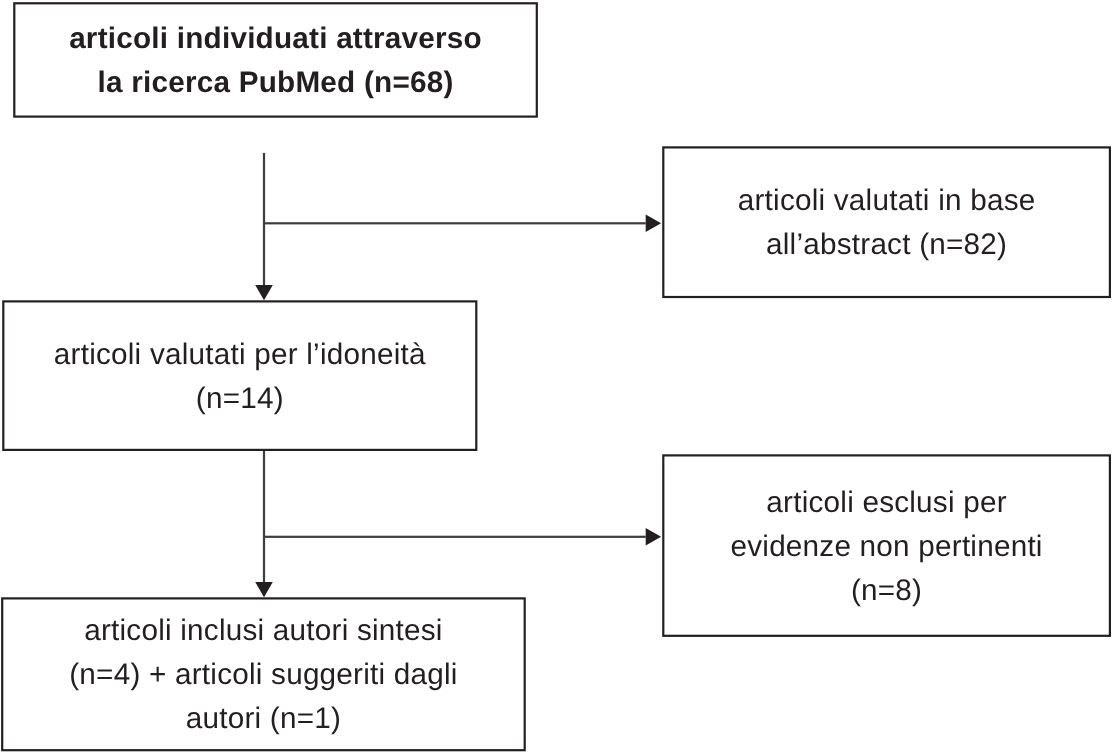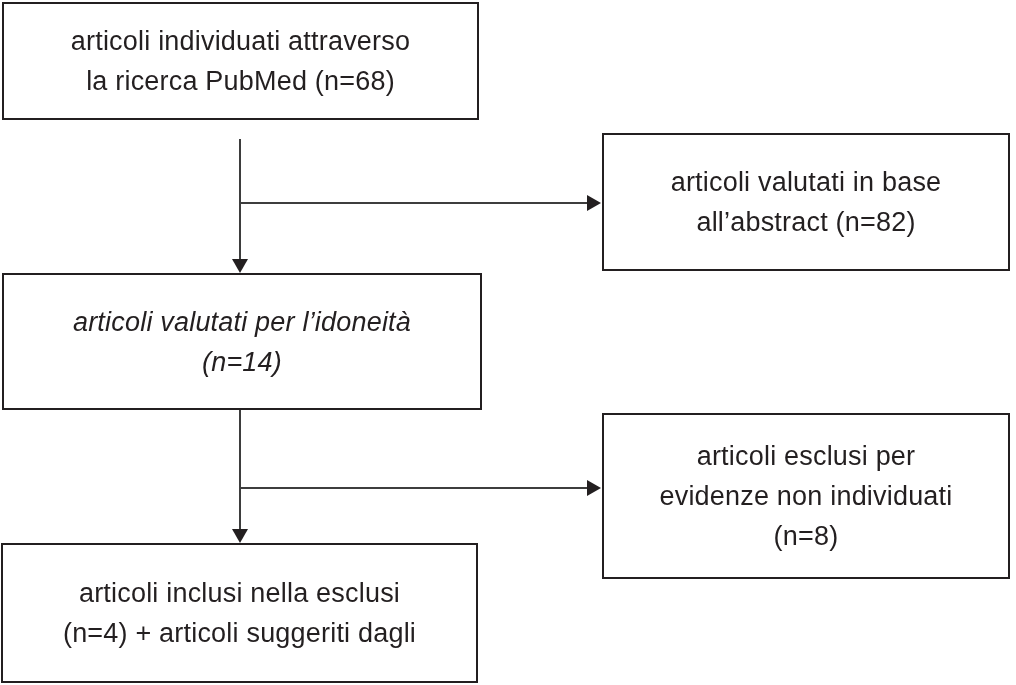--- a/index.html
+++ b/index.html
@@ -28,23 +28,23 @@
     text-align: center;
     font-size: 27px;
     line-height: 40px;
     letter-spacing: 0.2px;
   }
   .flow-box .line {
     display: block;
     white-space: nowrap;
   }
   
-  #box-identified        { left: 2px;   top: 2px;   width: 477px; height: 118px; }
+  #box-identified        { left: 12px;   top: 2px;   width: 477px; height: 105px; font-weight: bold; }
   #box-excluded-abstract { left: 602px; top: 133px; width: 408px; height: 138px; }
-  #box-assessed          { left: 2px;   top: 273px; width: 480px; height: 137px; font-style: italic; }
+  #box-assessed          { left: 2px;   top: 273px; width: 432px; height: 137px; }
   #box-excluded-evidence { left: 602px; top: 413px; width: 408px; height: 166px; }
   #box-included          { left: 1px;   top: 543px; width: 477px; height: 140px; }
 
   
   .connector {
     position: absolute;
     background: #3d3d3d;
   }
   #v-line-1 { left: 239px; top: 139px; width: 2px;  height: 122px; }
   #h-line-1 { left: 240px; top: 202px; width: 347px; height: 2px;  }
@@ -88,27 +88,28 @@
     <span class="line">all’abstract (n=82)</span>
   </div>
 
   <div class="flow-box" id="box-assessed">
     <span class="line">articoli valutati per l’idoneità</span>
     <span class="line">(n=14)</span>
   </div>
 
   <div class="flow-box" id="box-excluded-evidence">
     <span class="line">articoli esclusi per</span>
-    <span class="line">evidenze non individuati</span>
+    <span class="line">evidenze non pertinenti</span>
     <span class="line">(n=8)</span>
   </div>
 
   <div class="flow-box" id="box-included">
-    <span class="line">articoli inclusi nella esclusi</span>
+    <span class="line">articoli inclusi autori sintesi</span>
     <span class="line">(n=4) + articoli suggeriti dagli</span>
+    <span class="line">autori (n=1)</span>
   </div>
 
   <div class="connector" id="v-line-1"></div>
   <div class="arrowhead-down" id="arrow-1"></div>
 
   <div class="connector" id="h-line-1"></div>
   <div class="arrowhead-right" id="arrow-2"></div>
 
   <div class="connector" id="v-line-2"></div>
   <div class="arrowhead-down" id="arrow-3"></div>

